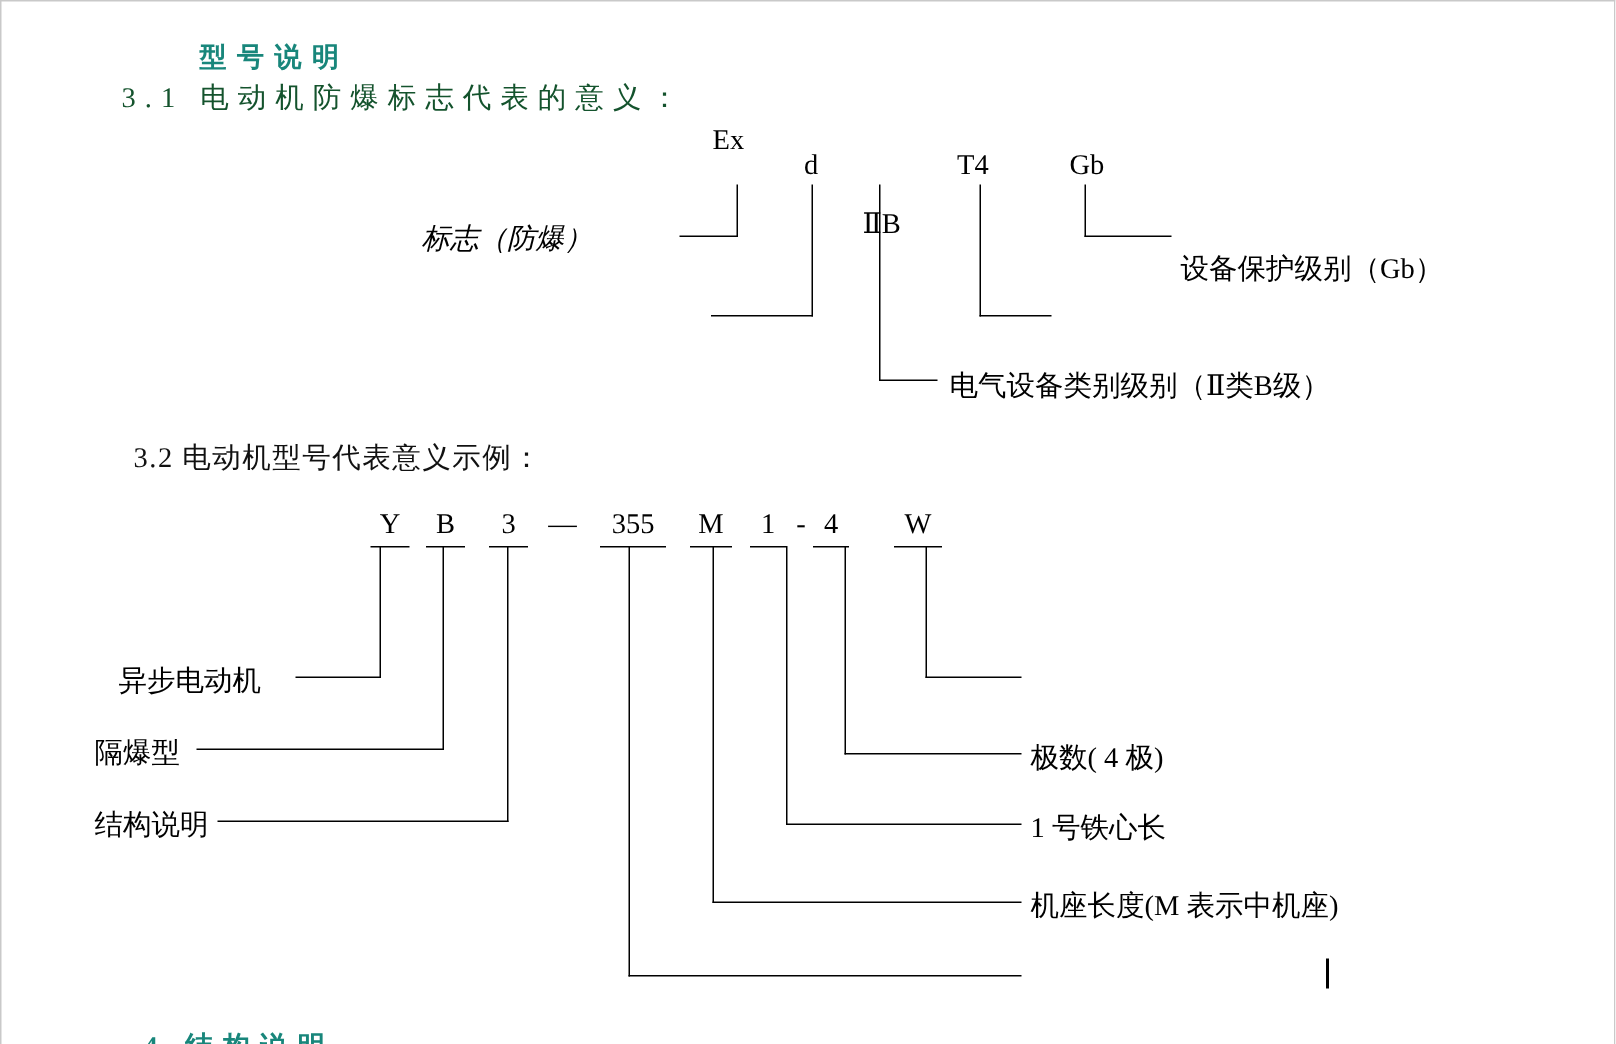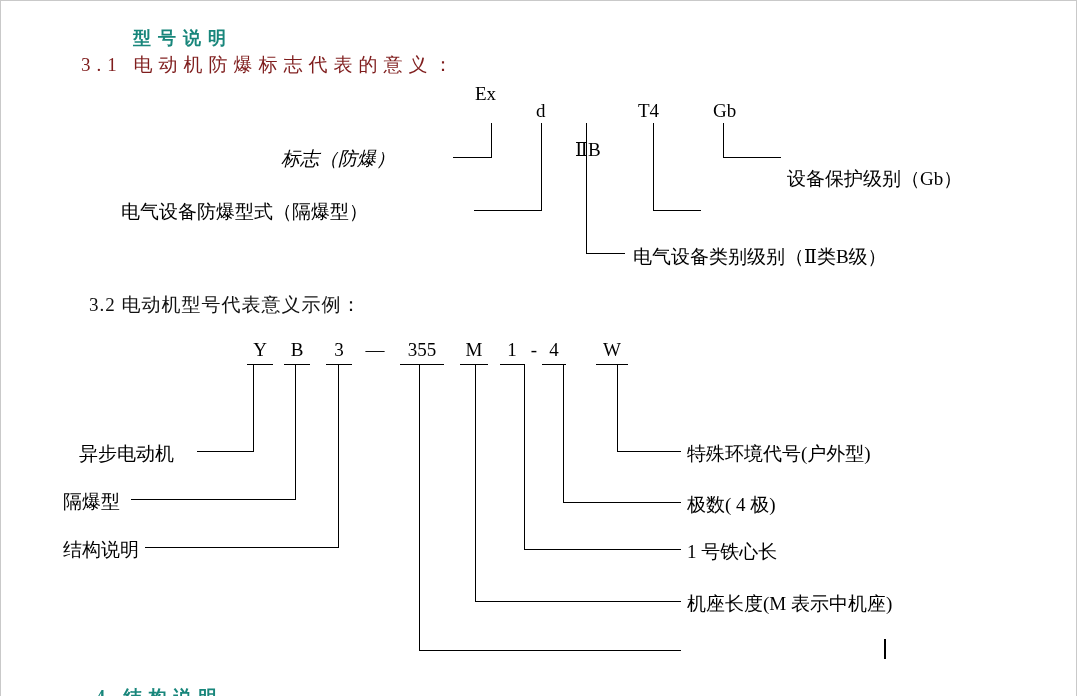--- a/index.html
+++ b/index.html
@@ -15,21 +15,21 @@
     overflow: hidden;
     color: #000;
   }
   .abs { position: absolute; white-space: nowrap; }
   .heading {
     font-size: 18px;
     font-weight: bold;
     letter-spacing: 7px;
     color: var(--accent, #18867b);
   }
-  .sec-title-wide { font-size: 19px; letter-spacing: 6px; color: #7f1d1d; }
+  .sec-title-wide { font-size: 19px; letter-spacing: 6px; color: #14532d; }
   .sec-title { font-size: 19px; letter-spacing: 1px; color: #111; }
   .code { font-size: 19px; }
   .lbl { font-size: 19px; }
   .mc { position: absolute; font-size: 19px; text-align: center; white-space: nowrap; }
   .u { border-bottom: 1px solid #000; padding-bottom: 3px; }
   .hline { position: absolute; height: 1px; background: #000; }
   .vline { position: absolute; width: 1px; background: #000; }
   .cursor { position: absolute; width: 2px; height: 20px; background: #000; }
 </style>
 </head>
@@ -56,21 +56,20 @@
   <div class="vline" style="left:585px; top:122px; height:131px;"></div>
   <div class="hline" style="left:585px; top:252px; width:39px;"></div>
 
   <div class="vline" style="left:652px; top:122px; height:88px;"></div>
   <div class="hline" style="left:652px; top:209px; width:48px;"></div>
 
   <div class="vline" style="left:722px; top:122px; height:35px;"></div>
   <div class="hline" style="left:722px; top:156px; width:58px;"></div>
 
   <div class="abs lbl" style="left:280px; top:145px;font-style:italic;">标志（防爆）</div>
-  <div class="abs lbl" style="left:120px; top:198px;">电气设备防爆型式（隔爆型）</div>
   <div class="abs lbl" style="left:632px; top:243px;">电气设备类别级别（Ⅱ类B级）</div>
   <div class="abs lbl" style="left:786px; top:145px;margin-top:20px;">设备保护级别（Gb）</div>
 
   <div class="abs sec-title" style="left:88px; top:291px;">3.2 电动机型号代表意义示例：</div>
 
   <span class="mc u" style="left:246px; top:338px; width:26px;">Y</span>
   <span class="mc u" style="left:283px; top:338px; width:26px;">B</span>
   <span class="mc u" style="left:325px; top:338px; width:26px;">3</span>
   <span class="mc" style="left:357px; top:338px; width:34px;">—</span>
   <span class="mc u" style="left:399px; top:338px; width:44px;">355</span>
@@ -95,21 +94,20 @@
   <div class="hline" style="left:616px; top:450px; width:64px;"></div>
   <div class="hline" style="left:562px; top:501px; width:118px;"></div>
   <div class="hline" style="left:523px; top:548px; width:157px;"></div>
   <div class="hline" style="left:474px; top:600px; width:206px;"></div>
   <div class="hline" style="left:418px; top:649px; width:262px;"></div>
 
   <div class="abs lbl" style="left:78px; top:440px;">异步电动机</div>
   <div class="abs lbl" style="left:62px; top:488px;">隔爆型</div>
   <div class="abs lbl" style="left:62px; top:536px;">结构说明</div>
 
-  <div class="abs lbl" style="left:686px; top:440px;">特殊环境代号(户外型)</div>
   <div class="abs lbl" style="left:686px; top:491px;">极数( 4 极)</div>
   <div class="abs lbl" style="left:686px; top:538px;">1 号铁心长</div>
   <div class="abs lbl" style="left:686px; top:590px;">机座长度(M 表示中机座)</div>
 
   <div class="cursor" style="left:883px; top:638px;"></div>
 
   <div class="abs heading" style="left:95px; top:684px;">4  结构说明</div>
 
 </div>
 

